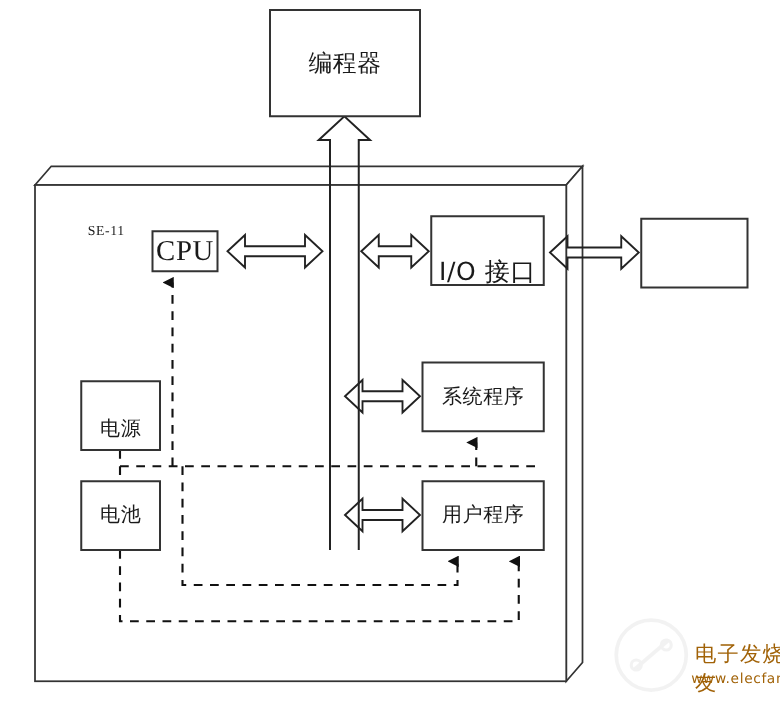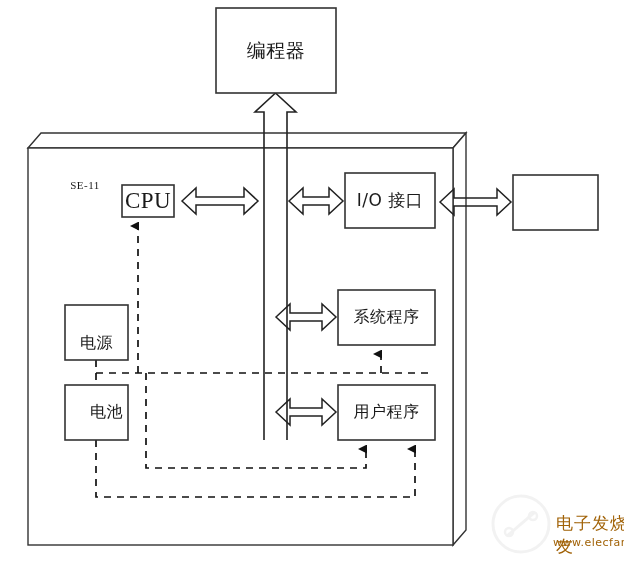--- a/index.html
+++ b/index.html
@@ -104,26 +104,26 @@
       <circle cx="533" cy="516" r="4" fill="none" stroke="#e6e6e6" stroke-width="2.5"></circle>
     </g>
   </svg>
 
   <div class="lbl cjk" style="left:216px;top:8px;width:120px;height:85px;font-size:19px;">编程器</div>
 
   <div class="lbl latin" style="left:52px;top:172px;width:66px;height:26px;font-size:11px;">SE-11</div>
 
   <div class="lbl latin" style="left:122px;top:185px;width:52px;height:32px;font-size:23px;">CPU</div>
 
-  <div class="lbl cjk" style="left:345px;top:173px;width:90px;height:55px;font-size:17px;">I/O 接口</div>
+  <div class="lbl cjk" style="left:345px;top:190px;width:90px;height:55px;font-size:20px;">I/O 接口</div>
 
 
   <div class="lbl cjk" style="left:65px;top:305px;width:63px;height:55px;font-size:16px;margin-top:11px;">电源</div>
 
-  <div class="lbl cjk" style="left:65px;top:385px;width:63px;height:55px;font-size:16px;margin-left:10px;">电池</div>
+  <div class="lbl cjk" style="left:65px;top:385px;width:63px;height:55px;font-size:16px;">电池</div>
 
   <div class="lbl cjk" style="left:338px;top:290px;width:97px;height:55px;font-size:16px;">系统程序</div>
 
   <div class="lbl cjk" style="left:338px;top:385px;width:97px;height:55px;font-size:16px;">用户程序</div>
 
   <div class="wm" style="left:556px;top:512px;font-size:17px;letter-spacing:1px;">电子发烧友</div>
 
   <div class="wm" style="left:553px;top:536px;font-size:11px;letter-spacing:0.5px;">www.elecfans.com</div>
 
 </div>

